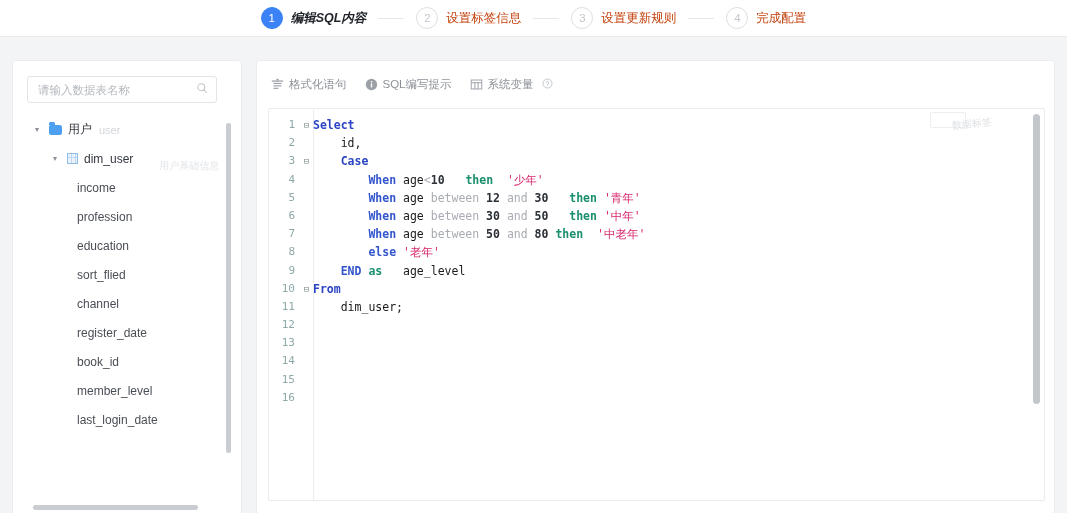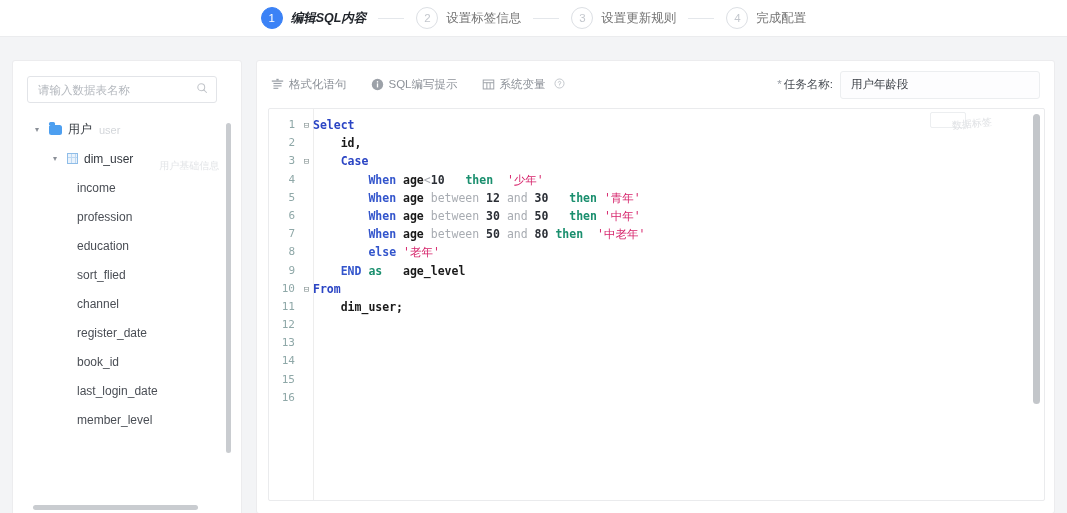--- a/index.html
+++ b/index.html
@@ -55,21 +55,21 @@
   .step-label {
     font-size: 12.5px;
     white-space: nowrap;
   }
   .step.active .step-label {
     color: #1f2329;
     font-weight: bold;
     font-style: italic;
   }
   .step.idle .step-label {
-    color: #737373;
+    color: #c2410c;
   }
   .step-sep {
     width: 26px;
     height: 1px;
     background: #e4e7eb;
     margin: 0 12px;
   }
 
   
   .body-area {
@@ -219,21 +219,21 @@
     align-items: center;
     padding: 0 14px;
     box-sizing: border-box;
   }
   .tool-item {
     display: flex;
     align-items: center;
     gap: 5px;
     font-size: 11.5px;
     color: #8d9299;
-    margin-right: 24px;
+    margin-right: 18px;
     cursor: pointer;
     white-space: nowrap;
   }
   .tb-icon {
     display: inline-flex;
     align-items: center;
     justify-content: center;
     width: 13px; height: 13px;
     color: #9ca1a8;
   }
@@ -307,21 +307,21 @@
   .codetext { flex: 1; }
   .guide-line {
     position: absolute;
     left: 44px; top: 0;
     width: 1px; height: 100%;
     background: #ededed;
   }
   .kw   { color: #2b45c4; font-weight: bold; }
   .kw2  { color: #3355cc; font-weight: bold; }
   .kwt  { color: #1a8f6e; font-weight: bold; }
-  .id   { color: #1a1a1a; font-weight: bold; }
+  .id   { color: #1a1a1a; font-weight: normal; }
   .plain{ color: #a8acb2; }
   .num  { color: #2b2f36; font-weight: bold; }
   .str  { color: #d6246b; }
   .editor-vscroll {
     position: absolute;
     right: 4px; top: 5px;
     width: 7px; height: 290px;
     background: #c3c6ca;
     border-radius: 4px;
   }
@@ -418,24 +418,24 @@
             <div class="tree-node leaf">
               <span>channel</span>
             </div>
             <div class="tree-node leaf">
               <span>register_date</span>
             </div>
             <div class="tree-node leaf">
               <span>book_id</span>
             </div>
             <div class="tree-node leaf">
+              <span>member_level</span>
+            </div>
+            <div class="tree-node leaf">
               <span>last_login_date</span>
-            </div>
-            <div class="tree-node leaf">
-              <span>member_level</span>
             </div>
           </div>
       </div>
 
       <div class="tree-vscroll"></div>
       <div class="tree-hscroll"></div>
     </div>
 
     <div class="main-panel">
 
@@ -477,26 +477,20 @@
           <span>系统变量</span>
           <span class="help-icon">
             <svg width="11" height="11" viewBox="0 0 16 16" fill="none" stroke="currentColor" stroke-width="1.2">
               <circle cx="8" cy="8" r="6.6"></circle>
               <path d="M6.3 6.2 a1.8 1.8 0 1 1 1.9 2.2 v1.1" stroke-linecap="round"></path>
               <circle cx="8.1" cy="11.4" r="0.65" fill="currentColor" stroke="none"></circle>
             </svg>
           </span>
         </div>
 
-        <div class="task-name-wrap">
-          <span class="task-label">
-            <span class="req-star">*</span><span>任务名称:</span>
-          </span>
-          <input class="task-input" type="text" placeholder="请输入任务名称" value="用户年龄段" style="">
-        </div>
       </div>
 
       <div class="editor">
         <div class="guide-line"></div>
         <div class="code-rows" id="code-host">
             <div class="code-row"><span class="gutter">1</span><span class="fold">⊟</span><span class="codetext"><span class="kw">Select</span></span></div>
             <div class="code-row"><span class="gutter">2</span><span class="fold"></span><span class="codetext"><span class="id">    id,</span></span></div>
             <div class="code-row"><span class="gutter">3</span><span class="fold">⊟</span><span class="codetext"><span class="kw">    Case</span></span></div>
             <div class="code-row"><span class="gutter">4</span><span class="fold"></span><span class="codetext"><span class="kw2">        When </span><span class="id">age</span><span class="plain">&lt;</span><span class="num">10</span><span class="plain">   </span><span class="kwt">then</span><span class="plain">  </span><span class="str">'少年'</span></span></div>
             <div class="code-row"><span class="gutter">5</span><span class="fold"></span><span class="codetext"><span class="kw2">        When </span><span class="id">age</span><span class="plain"> between </span><span class="num">12</span><span class="plain"> and </span><span class="num">30</span><span class="plain">   </span><span class="kwt">then</span><span class="plain"> </span><span class="str">'青年'</span></span></div>

